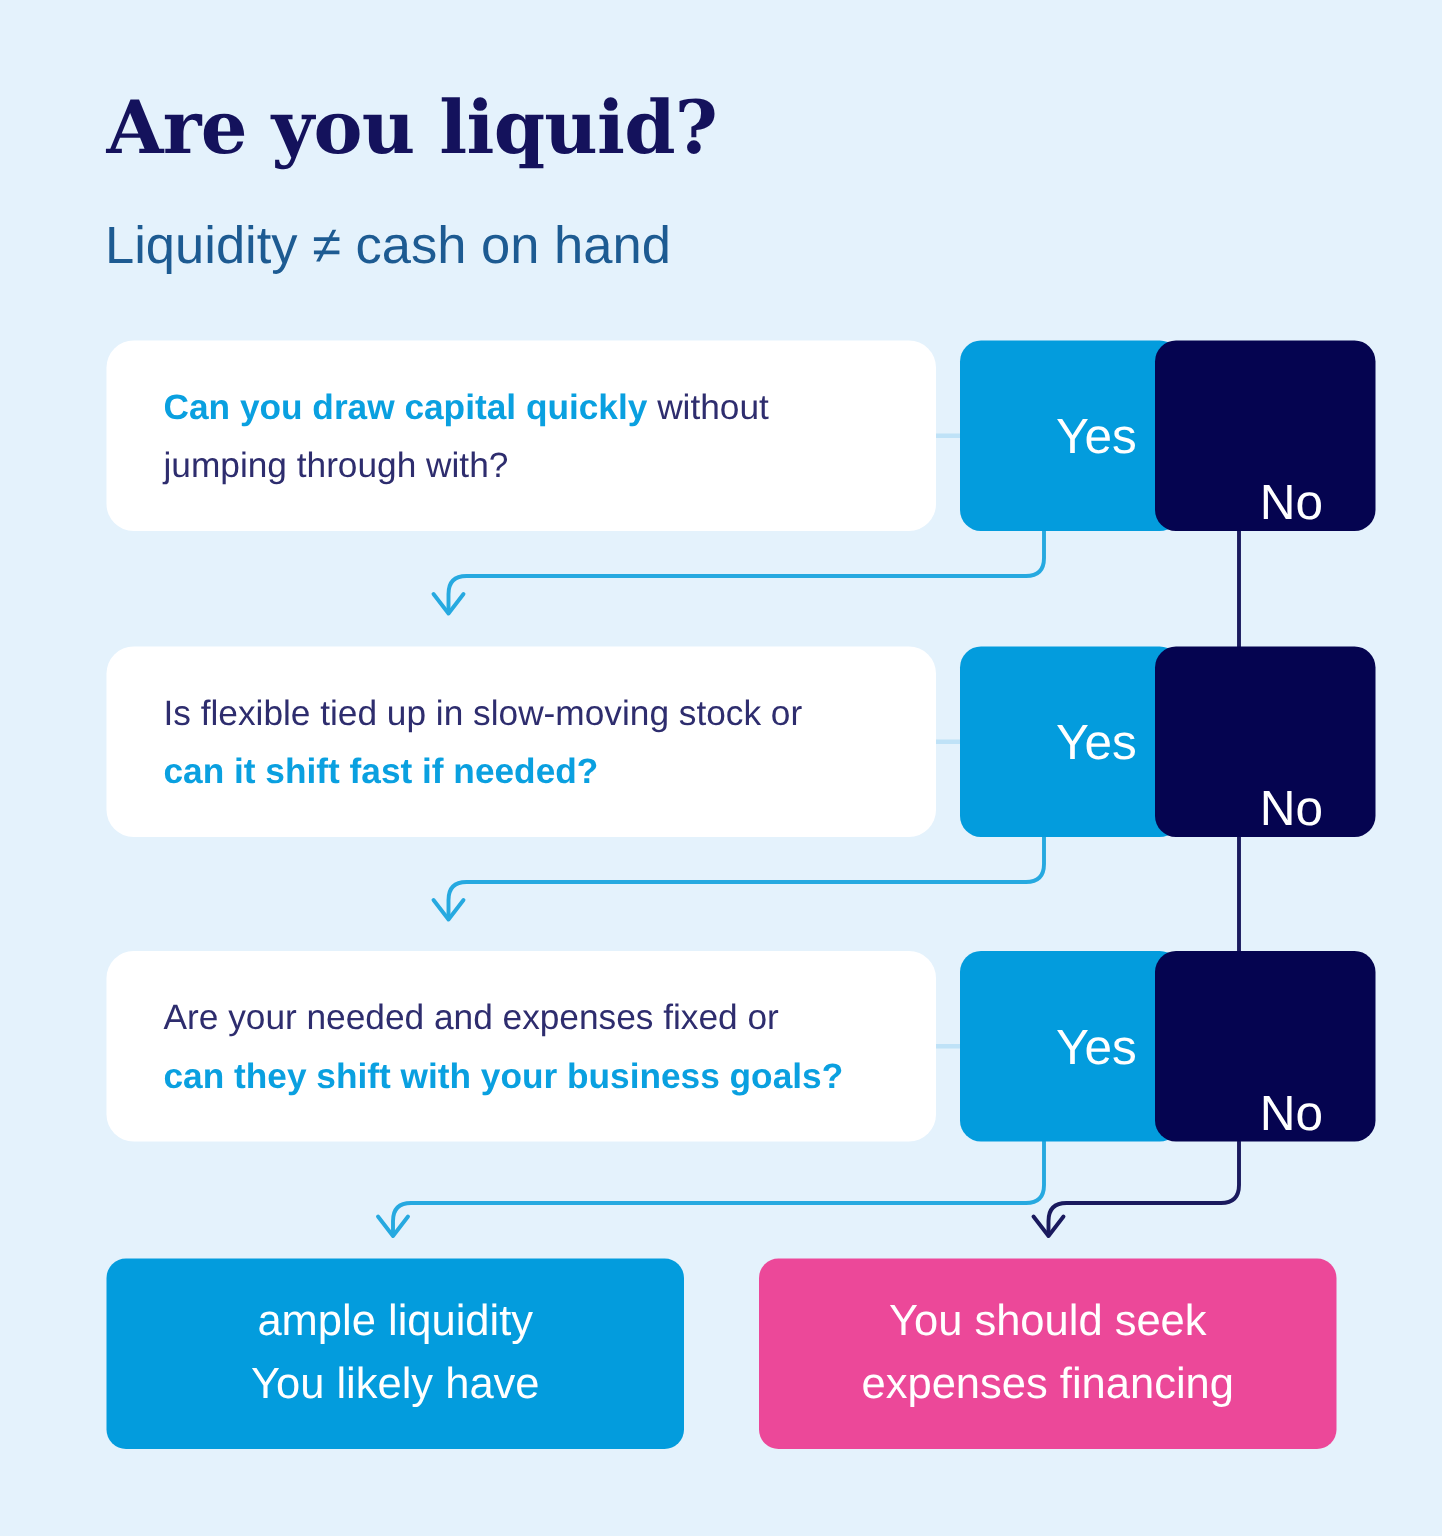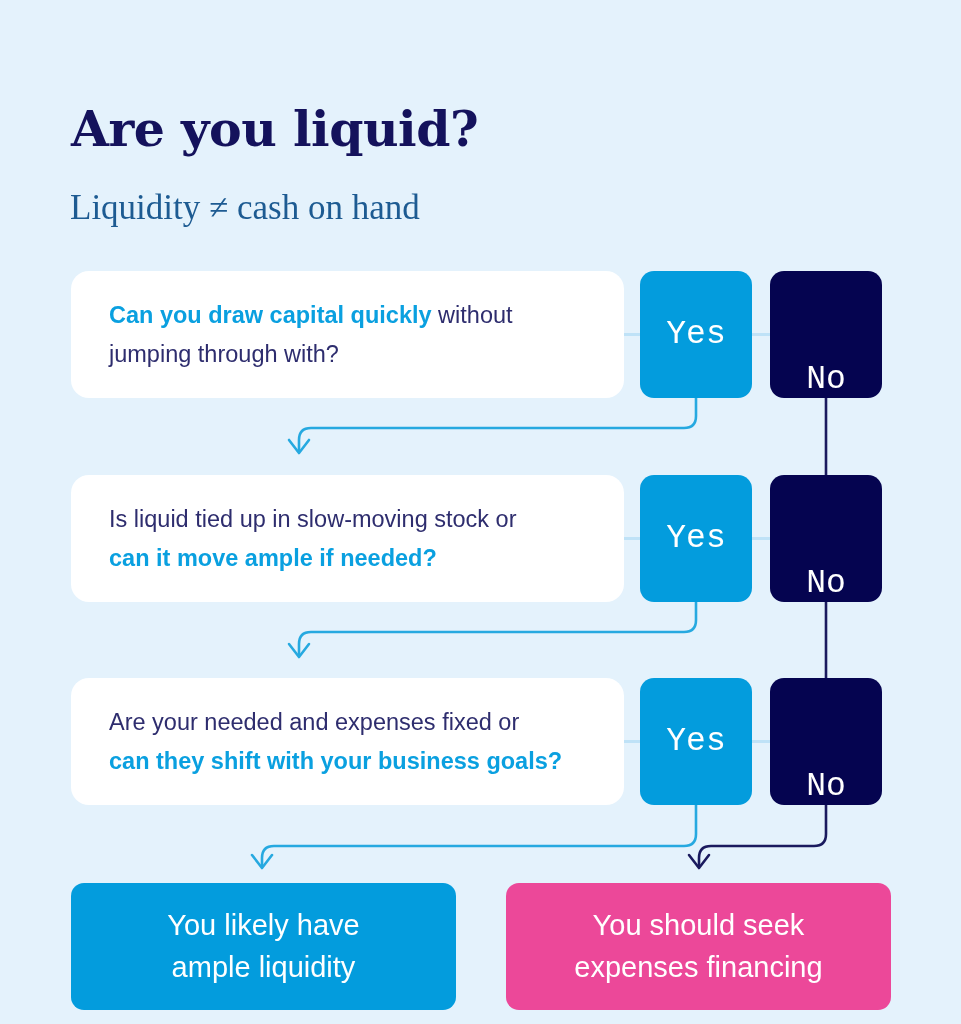--- a/index.html
+++ b/index.html
@@ -13,40 +13,39 @@
     font-family: "Liberation Sans", sans-serif;
     overflow: hidden;
     position: relative;
   }
 
   #infographic {
     position: absolute;
     inset: 0;
     width: 961px;
     height: 936px;
-    margin-top: 44px;
   }
 
   
   .title {
     position: absolute;
     left: 71px;
     top: 56px;
     font-family: "DejaVu Serif", "Liberation Serif", serif;
     font-size: 49px;
     font-weight: bold;
     color: #14125c;
     letter-spacing: -0.5px;
     white-space: nowrap;
   }
   .subtitle {
     position: absolute;
     left: 70px;
     top: 144px;
-    font-family: Liberation Serif, serif;
+    font-family: Liberation Sans, sans-serif;
     font-size: 35px;
     font-weight: normal;
     color: #1d5b92;
     white-space: nowrap;
   }
 
   
   #wires {
     position: absolute;
     left: 0;
@@ -94,24 +93,25 @@
 
   .answer {
     position: absolute;
     top: 0;
     width: 112px;
     height: 127px;
     border-radius: 14px;
     display: flex;
     align-items: center;
     justify-content: center;
-    font-family: Liberation Mono, monospace;
+    font-family: Liberation Sans, sans-serif;
     font-size: 33px;
     color: #ffffff;
     font-weight: normal;
+    padding-left: 35px;
   }
   .answer-yes {
     left: 640px;
     background: #039cdd;
   }
   .answer-no {
     left: 770px;
     background: #050450;
     align-items: flex-end;
   }
@@ -197,22 +197,22 @@
       <span>Yes</span>
     </div>
     <div class="answer answer-no">
       <span>No</span>
     </div>
   </div>
 
   <div class="row row-2">
     <div class="qcard">
       <div class="qtext">
-        <span>Is liquid tied up in slow-moving stock or</span><br>
-        <span class="hl">can it move ample if needed?</span>
+        <span>Is flexible tied up in slow-moving stock or</span><br>
+        <span class="hl">can it shift fast if needed?</span>
       </div>
     </div>
     <div class="answer answer-yes">
       <span>Yes</span>
     </div>
     <div class="answer answer-no">
       <span>No</span>
     </div>
   </div>
 
@@ -226,22 +226,22 @@
     <div class="answer answer-yes">
       <span>Yes</span>
     </div>
     <div class="answer answer-no">
       <span>No</span>
     </div>
   </div>
 
   <div class="outcome outcome-left">
     <div>
+      <span>ample liquidity</span>
       <span>You likely have</span>
-      <span>ample liquidity</span>
     </div>
   </div>
   <div class="outcome outcome-right">
     <div>
       <span>You should seek</span>
       <span>expenses financing</span>
     </div>
   </div>
 
 </div>

